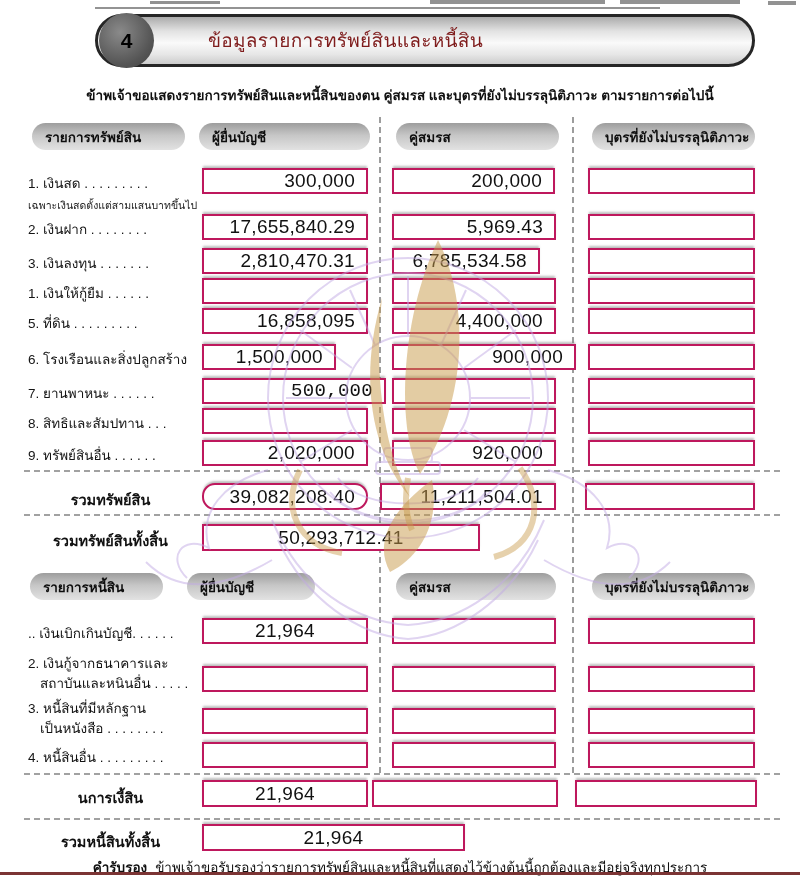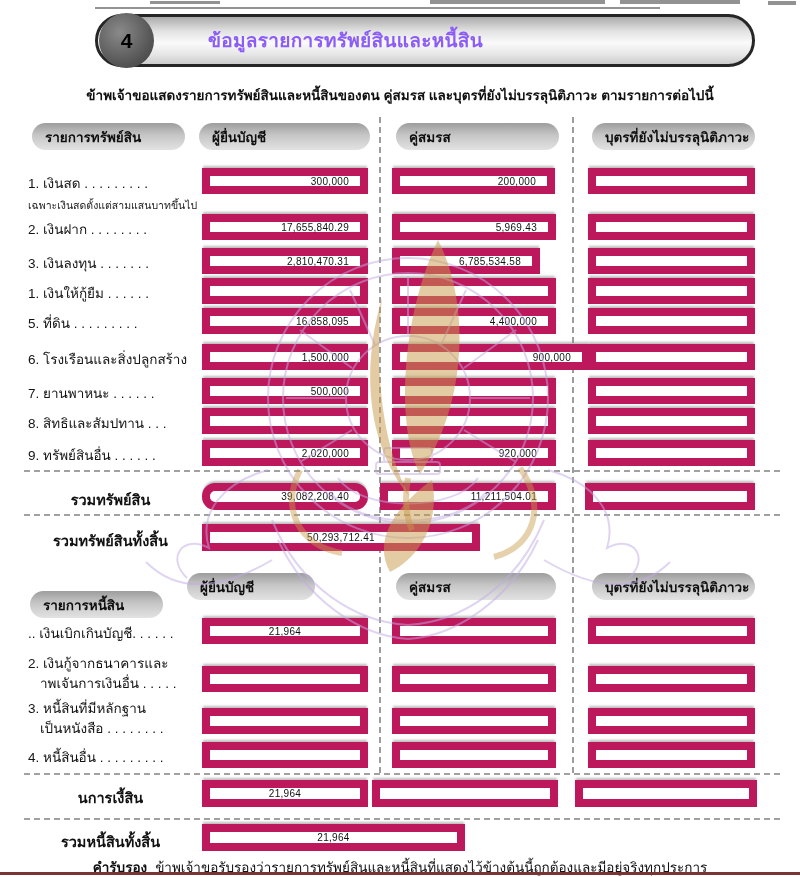--- a/index.html
+++ b/index.html
@@ -20,21 +20,21 @@
     box-sizing:border-box;
   }
   .section-circle{
     position:absolute;left:99px;top:13px;width:55px;height:55px;border-radius:50%;
     background:radial-gradient(circle at 38% 35%,#8a8a8a,#555 65%,#3f3f3f 100%);
     display:flex;align-items:center;justify-content:center;
     font-size:21px;font-weight:bold;color:#000;
   }
   .banner-title{
     position:absolute;left:208px;top:14px;height:53px;line-height:53px;
-    font-size:19px;font-weight:bold;color:#8b5cf6;letter-spacing:.3px;
+    font-size:19px;font-weight:normal;color:#7f1d1d;letter-spacing:.3px;
   }
   .intro{
     position:absolute;left:0;top:84px;width:100%;text-align:center;
     font-size:13.5px;font-weight:600;color:#101010;
   }
 
   
   .pill{
     position:absolute;height:27px;border-radius:14px;box-sizing:border-box;
     background:linear-gradient(180deg,#9d9d9d 0%,#c6c6c6 45%,#e2e2e2 100%);
@@ -44,23 +44,23 @@
 
   
   .vdash{position:absolute;width:0;border-left:2px dashed #8d8d8d;opacity:.85;}
   .hdash{position:absolute;left:24px;width:756px;height:0;border-top:2px dashed #979797;opacity:.9;}
 
   
   .lbl{position:absolute;left:28px;font-size:13.5px;font-weight:500;white-space:nowrap;color:#141414;}
   .lbl2{position:absolute;left:40px;font-size:13.5px;font-weight:500;white-space:nowrap;color:#141414;}
   .note{position:absolute;left:28px;font-size:10.5px;color:#1a1a1a;white-space:nowrap;}
   .box{
-    position:absolute;height:26px;background:#fff;border:8px solid #be185d;
+    position:absolute;height:26px;background:#fff;border:2px solid #be185d;
     box-sizing:border-box;display:flex;align-items:center;justify-content:flex-end;
-    padding:1px 11px;font-size:10px;letter-spacing:.3px;color:#111;
+    padding:1px 11px;font-size:19px;letter-spacing:.3px;color:#111;
     box-shadow:0 -3px 2px -1px rgba(125,125,125,.5);
   }
   .box.center{justify-content:center;}
   .total-lbl{
     position:absolute;left:28px;width:165px;text-align:center;
     font-size:14.5px;font-weight:bold;white-space:nowrap;color:#111;
   }
 
   
   .cert{position:absolute;left:0;top:856px;width:100%;text-align:center;font-size:13.5px;color:#101010;}
@@ -133,26 +133,26 @@
     <div class="box" style="left:202px;top:278px;width:166px;"></div>
     <div class="box" style="left:392px;top:278px;width:164px;"></div>
     <div class="box" style="left:588px;top:278px;width:167px;"></div>
 
     <div class="lbl" style="top:312px;">5. ที่ดิน  . . . . . . . . .</div>
     <div class="box" style="left:202px;top:308px;width:166px;">16,858,095</div>
     <div class="box" style="left:392px;top:308px;width:164px;">4,400,000</div>
     <div class="box" style="left:588px;top:308px;width:167px;"></div>
 
     <div class="lbl" style="top:348px;">6. โรงเรือนและสิ่งปลูกสร้าง</div>
-    <div class="box" style="left:202px;top:344px;width:166px;">1,500,000</div>
-    <div class="box" style="left:392px;top:344px;width:198px;">900,000</div>
+    <div class="box" style="left:202px;top:344px;width:134px;">1,500,000</div>
+    <div class="box" style="left:392px;top:344px;width:184px;">900,000</div>
     <div class="box" style="left:588px;top:344px;width:167px;"></div>
 
     <div class="lbl" style="top:382px;">7. ยานพาหนะ  . . . . . .</div>
-    <div class="box" style="left:202px;top:378px;width:166px;">500,000</div>
+    <div class="box" style="left:202px;top:378px;width:184px;font-family:Liberation Mono, monospace;">500,000</div>
     <div class="box" style="left:392px;top:378px;width:164px;"></div>
     <div class="box" style="left:588px;top:378px;width:167px;"></div>
 
     <div class="lbl" style="top:412px;">8. สิทธิและสัมปทาน  . . .</div>
     <div class="box" style="left:202px;top:408px;width:166px;"></div>
     <div class="box" style="left:392px;top:408px;width:164px;"></div>
     <div class="box" style="left:588px;top:408px;width:167px;"></div>
 
     <div class="lbl" style="top:444px;">9. ทรัพย์สินอื่น  . . . . . .</div>
     <div class="box" style="left:202px;top:440px;width:166px;">2,020,000</div>
@@ -164,32 +164,32 @@
     <div class="total-lbl" style="top:488px;">รวมทรัพย์สิน</div>
     <div class="box" style="left:202px;top:483px;width:166px;height:27px;border-radius:13px;">39,082,208.40</div>
     <div class="box" style="left:380px;top:483px;width:176px;height:27px;">11,211,504.01</div>
     <div class="box" style="left:585px;top:483px;width:170px;height:27px;"></div>
 
     <div class="hdash" style="top:514px;"></div>
 
     <div class="total-lbl" style="top:529px;">รวมทรัพย์สินทั้งสิ้น</div>
     <div class="box center" style="left:202px;top:524px;width:278px;height:27px;">50,293,712.41</div>
 
-    <div class="pill" style="left:30px;top:573px;width:133px;margin-top:18px;">รายการหนี้สิน</div>
+    <div class="pill" style="left:30px;top:573px;width:133px;">รายการหนี้สิน</div>
     <div class="pill" style="left:187px;top:573px;width:128px;">ผู้ยื่นบัญชี</div>
     <div class="pill" style="left:396px;top:573px;width:160px;">คู่สมรส</div>
     <div class="pill" style="left:592px;top:573px;width:163px;">บุตรที่ยังไม่บรรลุนิติภาวะ</div>
 
     <div class="lbl" style="top:622px;">.. เงินเบิกเกินบัญชี. . . . . .</div>
     <div class="box center" style="left:202px;top:618px;width:166px;">21,964</div>
     <div class="box" style="left:392px;top:618px;width:164px;"></div>
     <div class="box" style="left:588px;top:618px;width:167px;"></div>
 
     <div class="lbl" style="top:652px;">2. เงินกู้จากธนาคารและ</div>
-    <div class="lbl2" style="top:672px;">าพเจันการเงินอื่น  . . . . .</div>
+    <div class="lbl2" style="top:672px;">สถาบันและหนินอื่น  . . . . .</div>
     <div class="box" style="left:202px;top:666px;width:166px;"></div>
     <div class="box" style="left:392px;top:666px;width:164px;"></div>
     <div class="box" style="left:588px;top:666px;width:167px;"></div>
 
     <div class="lbl" style="top:697px;">3. หนี้สินที่มีหลักฐาน</div>
     <div class="lbl2" style="top:717px;">เป็นหนังสือ  . . . . . . . .</div>
     <div class="box" style="left:202px;top:708px;width:166px;"></div>
     <div class="box" style="left:392px;top:708px;width:164px;"></div>
     <div class="box" style="left:588px;top:708px;width:167px;"></div>
 

